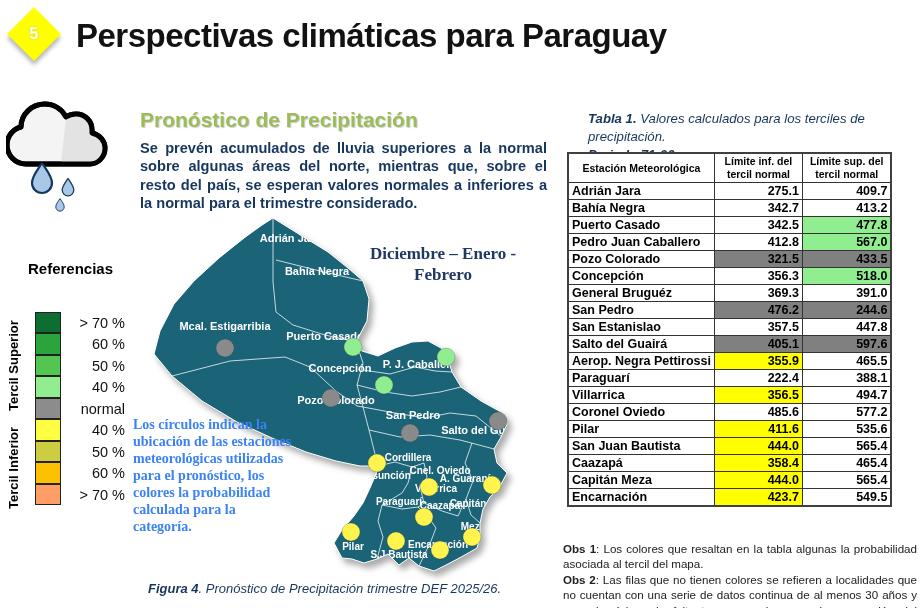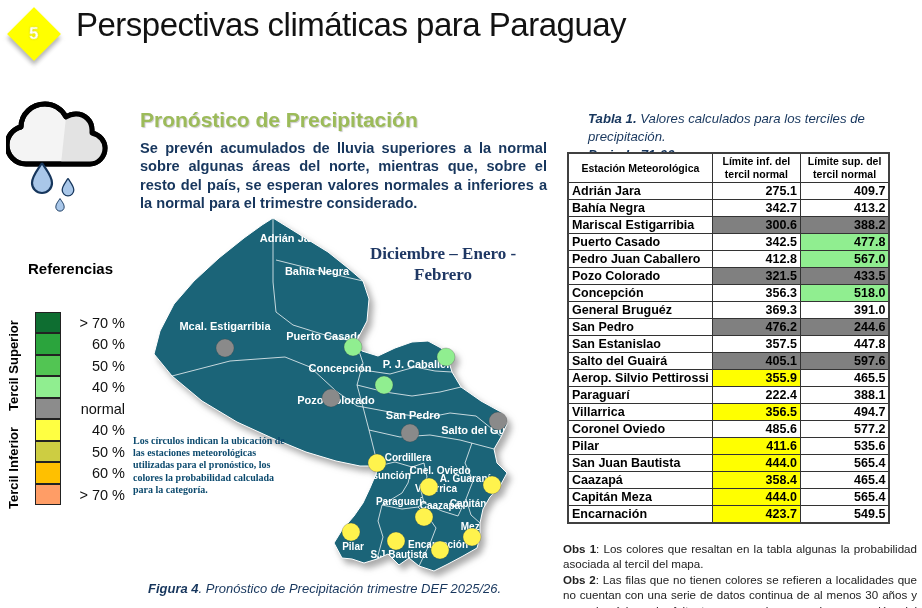--- a/index.html
+++ b/index.html
@@ -6,21 +6,21 @@
   html,body{width:922px;height:608px;background:#fff;overflow:hidden;
     font-family:"Liberation Sans",sans-serif;position:relative}
   .abs{position:absolute}
 
   
   .badge{left:15px;top:15px;width:38px;height:38px;background:#FFFF00;
     transform:rotate(45deg);display:flex;align-items:center;justify-content:center;
     filter:drop-shadow(3px 3px 2px rgba(120,120,120,.55))}
   .badge span{transform:rotate(-45deg);color:#fff;font-weight:bold;font-size:17px;
     text-shadow:0 0 2px rgba(0,0,0,.25)}
-  .page-title{left:76px;top:6px;font-size:33px;font-weight:normal;color:#121212;letter-spacing:-.5px}
+  .page-title{left:76px;top:17px;font-size:33px;font-weight:bold;color:#121212;letter-spacing:-.5px}
 
   
   .sec-title{left:140px;top:108px;font-size:21px;font-weight:bold;color:#9CBB59;
     text-shadow:1px 1px 1px rgba(150,150,150,.5)}
   .sec-text{left:140px;top:139px;width:407px;font-size:14.6px;font-weight:bold;
     color:#17365D;line-height:1.26;text-align:justify}
 
   
   .ref-title{left:28px;top:260px;font-size:15px;font-weight:bold;color:#000}
   .legend{left:35px;top:312px}
@@ -31,22 +31,22 @@
     transform:rotate(180deg);text-align:center}
   .axis-sup{left:6px;top:312px;height:108px}
   .axis-inf{left:6px;top:422px;height:92px}
 
   
   #map-wrap{left:150px;top:215px;width:395px;height:365px}
   #map-svg{filter:drop-shadow(4px 5px 3px rgba(100,100,100,.55))}
   .period{left:348px;top:243px;width:190px;text-align:center;
     font-family:"Liberation Serif",serif;font-weight:bold;font-size:17px;
     color:#1F3864;line-height:1.25}
-  .map-note{left:133px;top:435px;width:160px;font-family:"Liberation Serif",serif;
-    font-weight:bold;font-size:10px;color:#0c4a6e;line-height:1.22}
+  .map-note{left:133px;top:416px;width:160px;font-family:"Liberation Serif",serif;
+    font-weight:bold;font-size:14px;color:#3b82f6;line-height:1.22}
   .fig-caption{left:148px;top:581px;font-size:13px;font-style:italic;color:#17365D}
   .fig-caption b{font-style:italic}
 
   
   .tbl-caption{left:588px;top:110px;width:354px;font-size:13.2px;font-style:italic;
     color:#17365D;line-height:1.35}
   .tbl-caption .lead,.tbl-caption .sub{font-weight:bold}
   #terciles-table{left:567px;top:152px;border-collapse:collapse;table-layout:fixed;
     border:2px solid #404040;background:#fff}
   #terciles-table th{border:1px solid #333;font-size:10.5px;font-weight:bold;
@@ -241,25 +241,20 @@
         <td>Adrián Jara</td>
         <td class="num">275.1</td>
         <td class="num">409.7</td>
       </tr>
       <tr>
         <td>Bahía Negra</td>
         <td class="num">342.7</td>
         <td class="num">413.2</td>
       </tr>
       <tr>
-        <td>Mariscal Estigarribia</td>
-        <td class="num" style="background: rgb(128, 128, 128);">300.6</td>
-        <td class="num" style="background: rgb(128, 128, 128);">388.2</td>
-      </tr>
-      <tr>
         <td>Puerto Casado</td>
         <td class="num">342.5</td>
         <td class="num" style="background: rgb(144, 238, 144);">477.8</td>
       </tr>
       <tr>
         <td>Pedro Juan Caballero</td>
         <td class="num">412.8</td>
         <td class="num" style="background: rgb(144, 238, 144);">567.0</td>
       </tr>
       <tr>
@@ -286,21 +281,21 @@
         <td>San Estanislao</td>
         <td class="num">357.5</td>
         <td class="num">447.8</td>
       </tr>
       <tr>
         <td>Salto del Guairá</td>
         <td class="num" style="background: rgb(128, 128, 128);">405.1</td>
         <td class="num" style="background: rgb(128, 128, 128);">597.6</td>
       </tr>
       <tr>
-        <td>Aerop. Silvio Pettirossi</td>
+        <td>Aerop. Negra Pettirossi</td>
         <td class="num" style="background: rgb(255, 255, 0);">355.9</td>
         <td class="num">465.5</td>
       </tr>
       <tr>
         <td>Paraguarí</td>
         <td class="num">222.4</td>
         <td class="num">388.1</td>
       </tr>
       <tr>
         <td>Villarrica</td>

